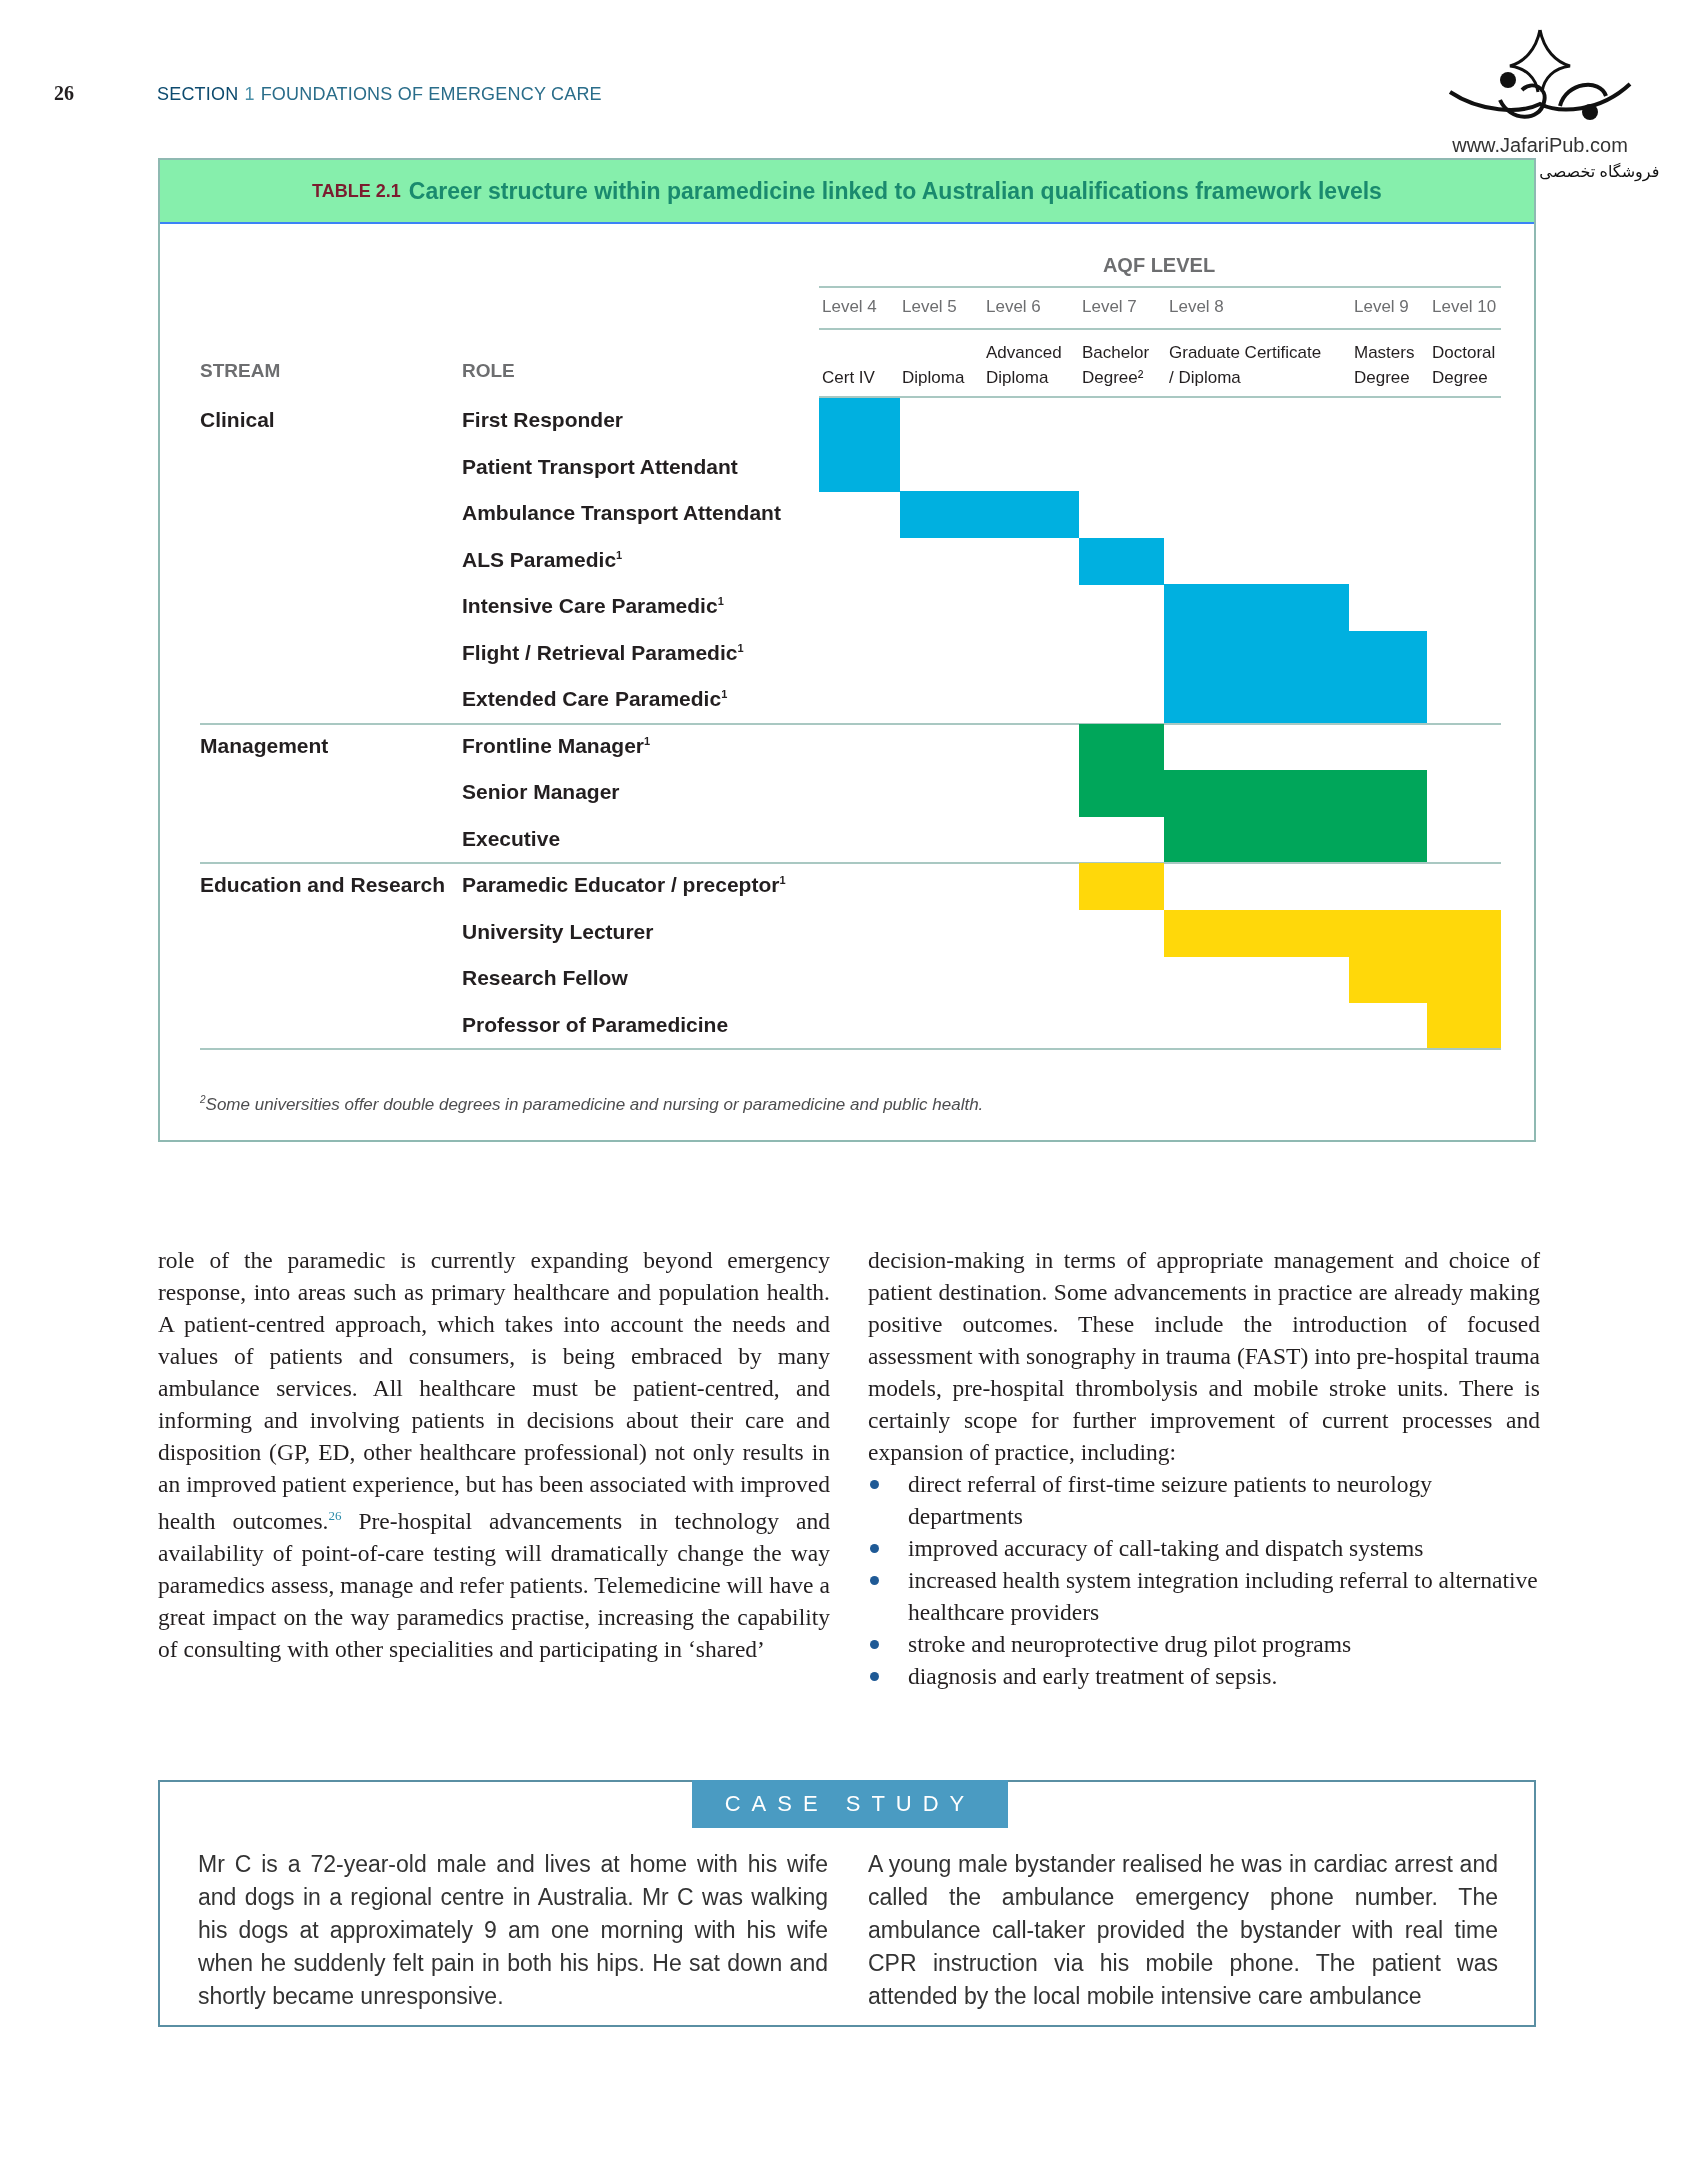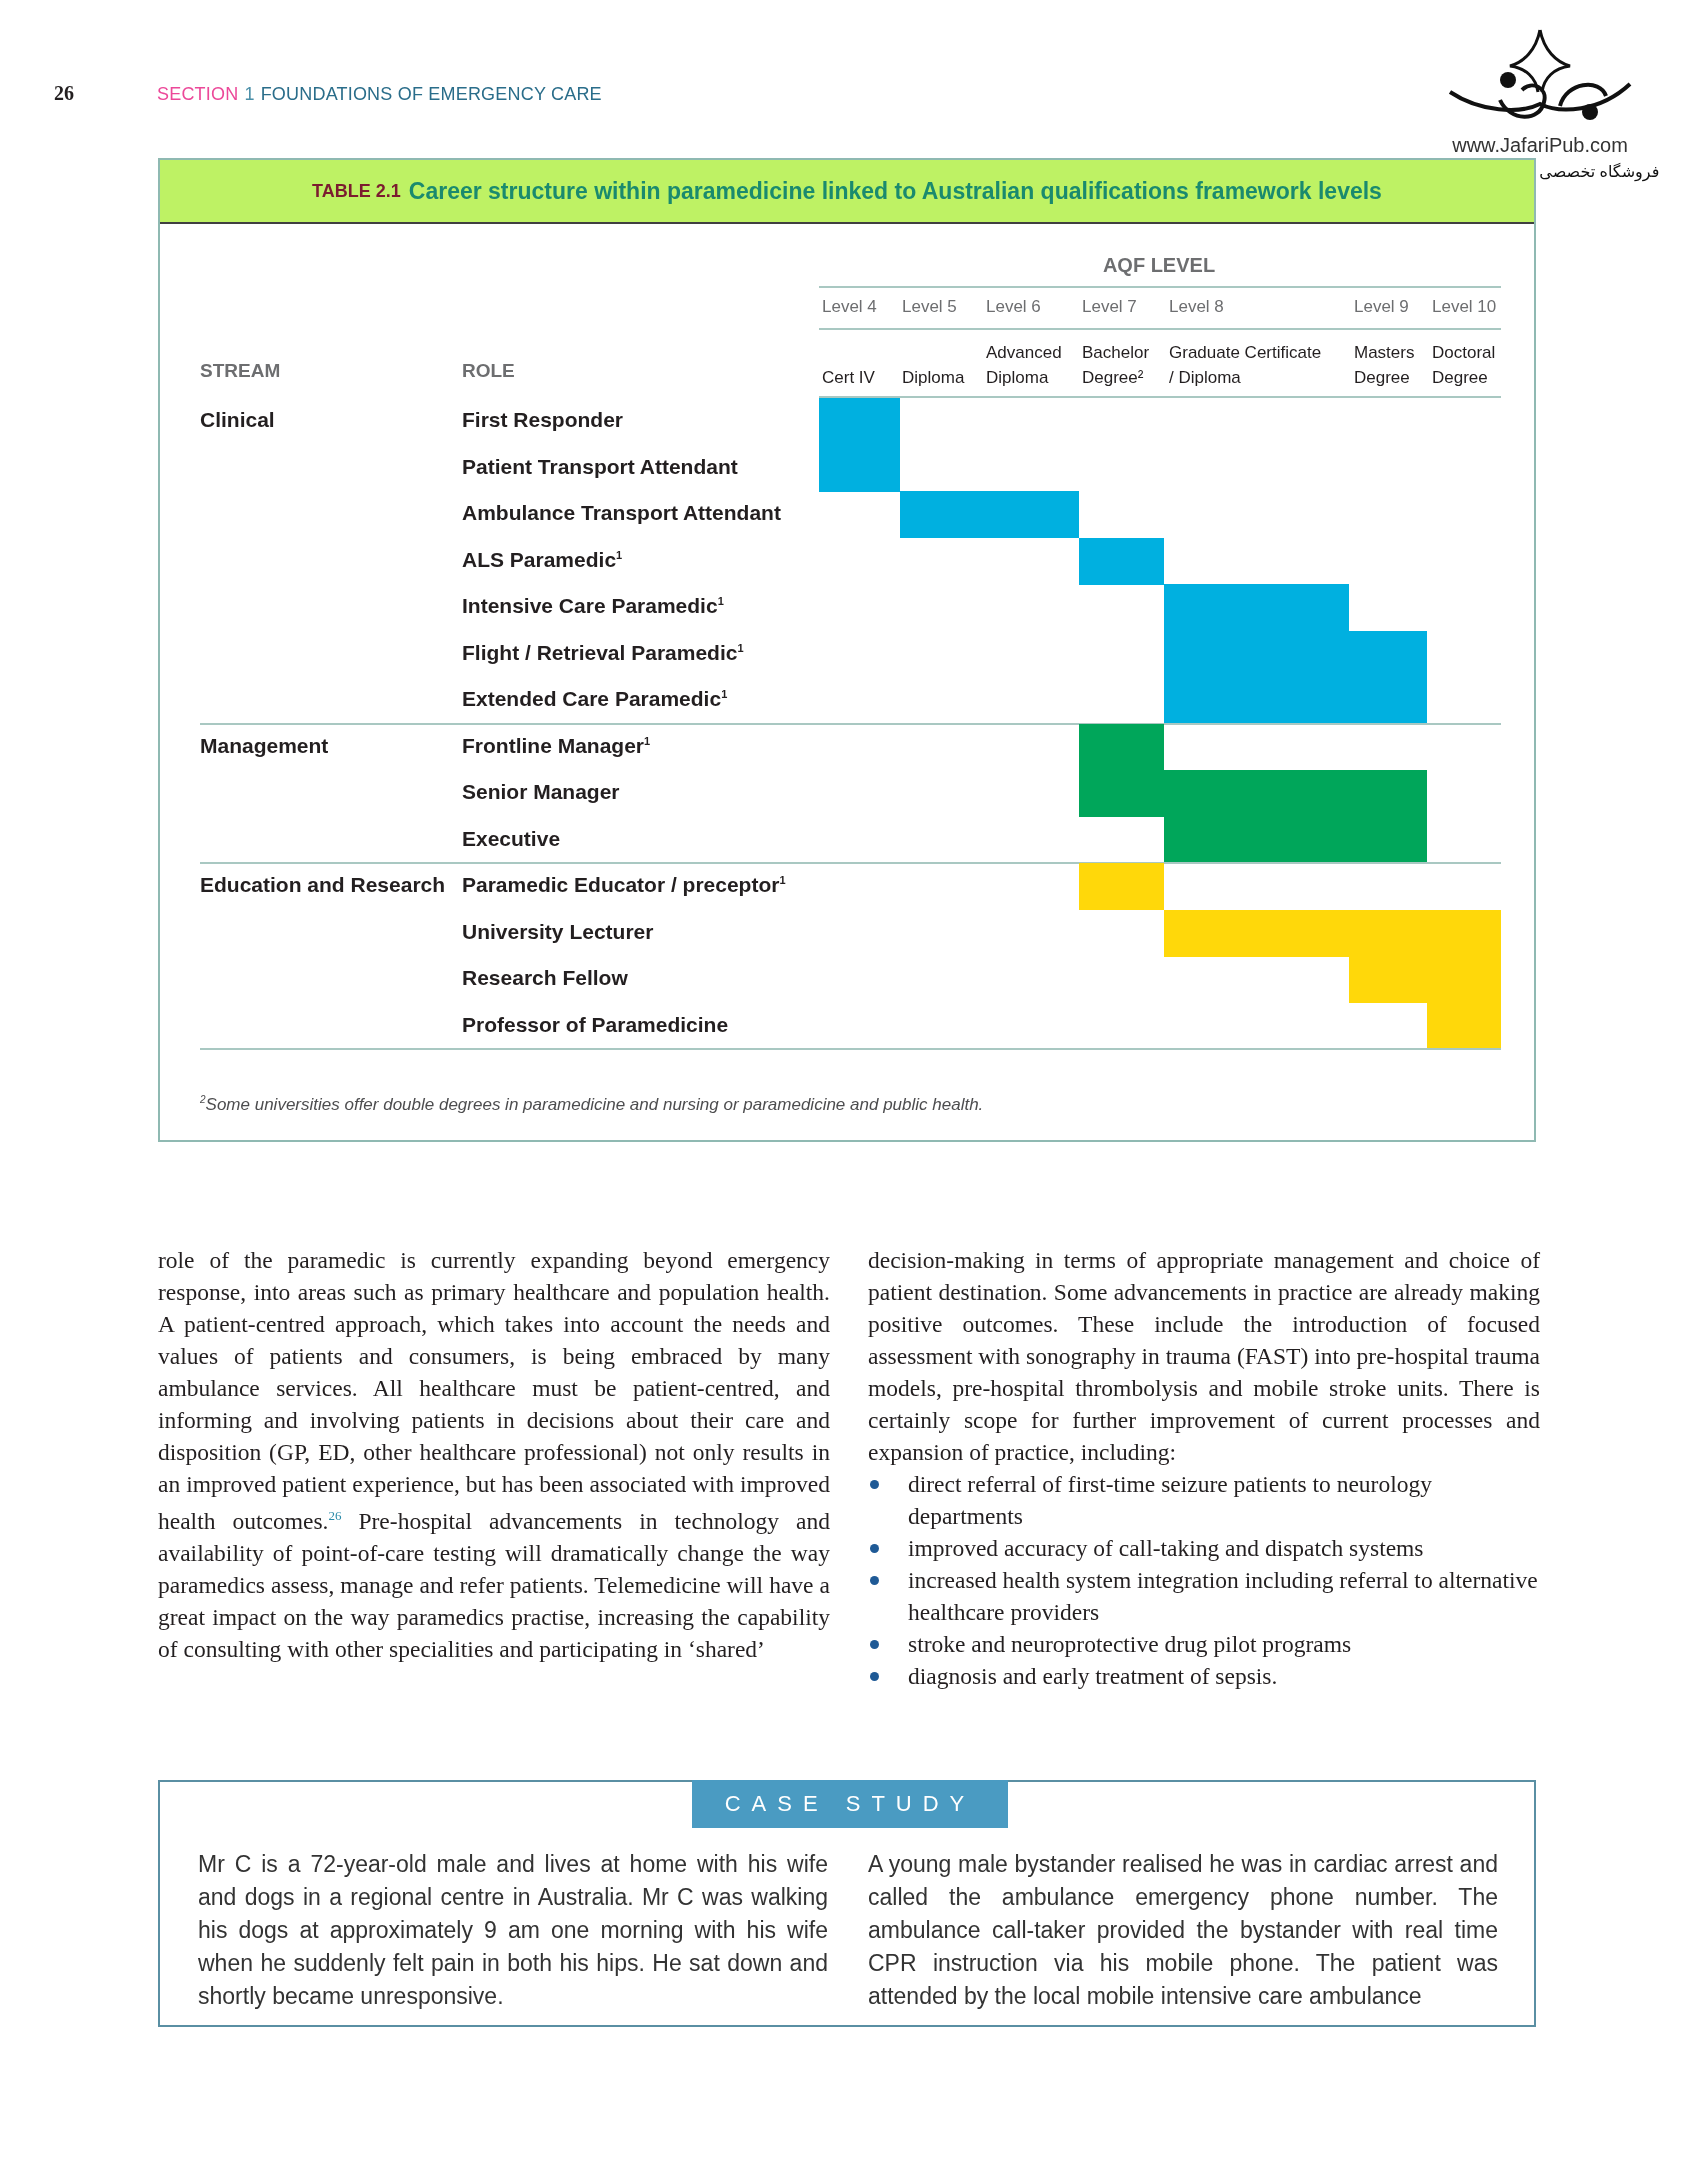--- a/index.html
+++ b/index.html
@@ -1,30 +1,30 @@
 <!DOCTYPE html>
 <html><head>
 <meta charset="utf-8">
 <style>
   html, body { margin: 0; padding: 0; background: #ffffff; }
   body { width: 1693px; height: 2166px; position: relative; overflow: hidden; font-family: "Liberation Sans", "DejaVu Sans", sans-serif; color: #231f20; }
 
   .page-number { position: absolute; left: 54px; top: 82px; font-family: "Liberation Serif", serif; font-weight: bold; font-size: 20px; color: #231f20; }
   .running-head { position: absolute; left: 157px; top: 84px; font-size: 18px; letter-spacing: 0.2px; color: #2a6d8a; }
-  .running-head .sec { color: #ec4899; text-align: right; }
+  .running-head .sec { color: #0c4a6e; text-align: right; }
   .running-head .sep { color: #4a8fa8; margin: 0 6px; }
 
   .watermark { position: absolute; left: 1410px; top: 22px; width: 260px; text-align: center; }
   .watermark svg { display: block; margin: 0 auto; }
   .watermark .url { font-size: 20px; color: #333; margin-top: 2px; }
   .watermark .fa { position: absolute; left: -10px; top: 140px; width: 260px; font-size: 16px; color: #111; direction: rtl; text-align: center; white-space: nowrap; }
 
   
   .table-box { position: absolute; left: 158px; top: 158px; width: 1378px; height: 984px; border: 2px solid #8fb9b2; box-sizing: border-box; background: #fff; }
-  .table-caption-bar { height: 62px; background: #bef264; border-bottom: 2px solid #404040; display: flex; align-items: center; justify-content: center; }
+  .table-caption-bar { height: 62px; background: #86efac; border-bottom: 2px solid #3b82f6; display: flex; align-items: center; justify-content: center; }
   .table-caption-bar .tlabel { color: #7b1c2f; font-weight: bold; font-size: 18px; margin-right: 8px; }
   .table-caption-bar .ttitle { color: #1a8a6e; font-weight: bold; font-size: 23px; }
   .aqf-title { position: absolute; left: 0; width: 100%; top: 94px; text-align: center; color: #6d6e70; font-weight: bold; font-size: 20px; }
   .rule { position: absolute; height: 2px; background: #a9c8c2; }
 
   .lvl { position: absolute; top: 137px; color: #6d6e70; font-size: 17px; }
   .qual { position: absolute; font-weight: normal; font-size: 17px; color: #231f20; line-height: 25px; }
 
   .stream-h, .role-h { position: absolute; top: 200px; color: #6d6e70; font-weight: bold; font-size: 19px; }
 

